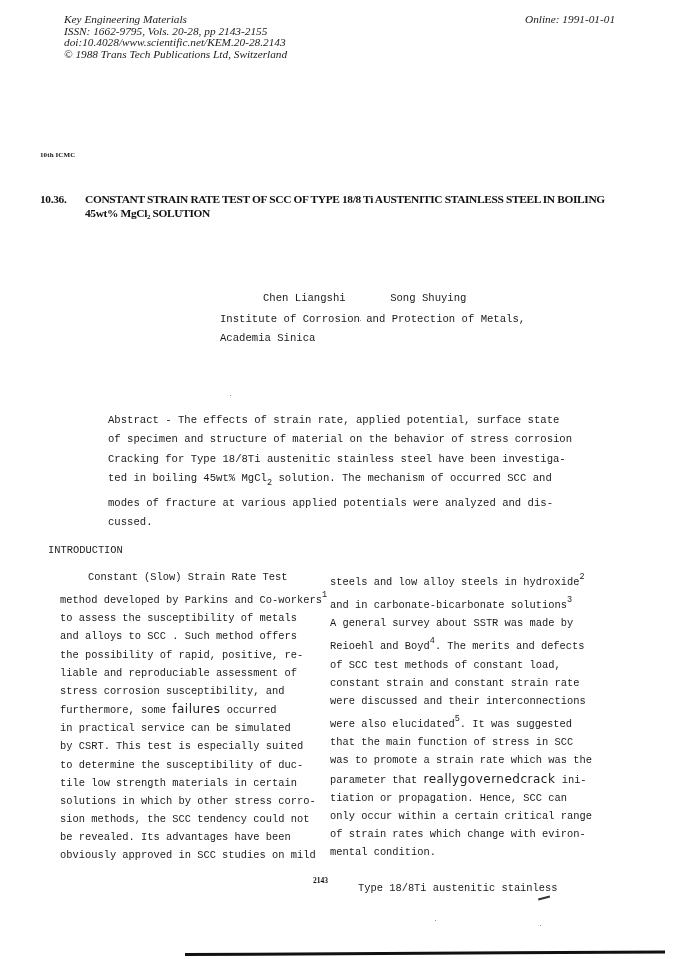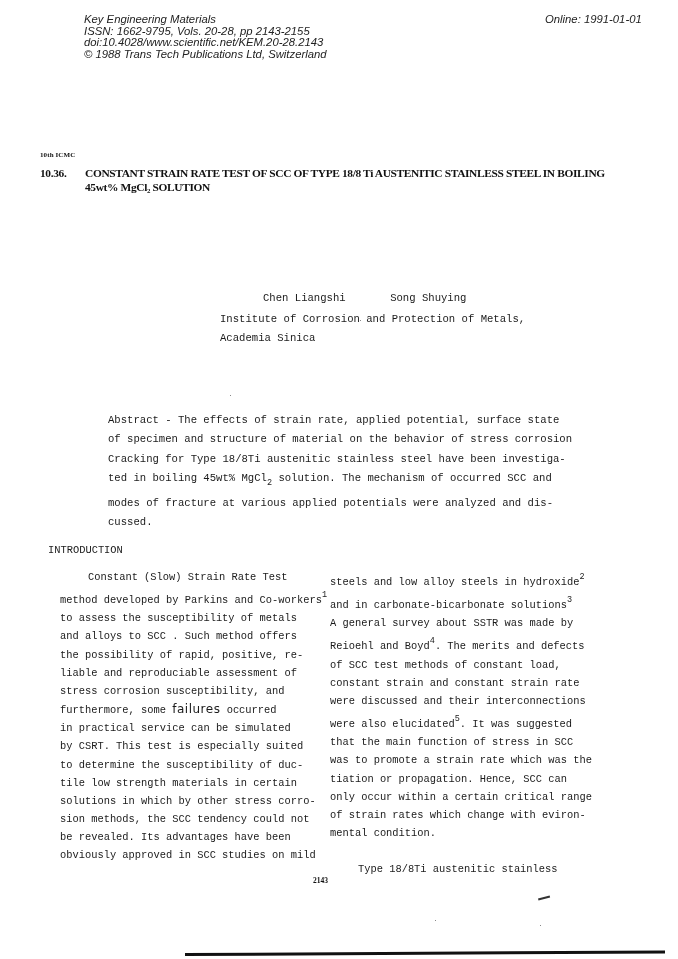--- a/index.html
+++ b/index.html
@@ -1,23 +1,23 @@
 <!DOCTYPE html>
 <html><head>
 <meta charset="utf-8">
 <style>
   html, body { margin: 0; padding: 0; background: #ffffff; }
   body { width: 678px; height: 959px; position: relative; overflow: hidden; color: #111; }
-  .hdr { position: absolute; font-family: Liberation Sans, sans-serif; font-style: italic; font-size: 11.3px; line-height: 11.5px; color: #222; margin-left: 20px; }
+  .hdr { position: absolute; font-family: Liberation Serif, serif; font-style: italic; font-size: 11.3px; line-height: 11.5px; color: #222; }
   .hdr-left { left: 64px; top: 14px; }
   .hdr-right { left: 525px; top: 14px; }
   .hdr-line { display: block; white-space: nowrap; }
   .conf { position: absolute; left: 40px; top: 151px; font-family: "Liberation Serif", serif; font-weight: bold; font-size: 7px; letter-spacing: 0.1px; color: #111; text-align: right; }
   .title { position: absolute; left: 40px; top: 166px; width: 600px; font-family: "Liberation Serif", serif; font-weight: bold; font-size: 11.4px; line-height: 14px; color: #111; letter-spacing: -0.35px; }
-  .title .num { display: inline-block; width: 45px; }
+  .title .num { display: inline-block; width: 45px; margin-top: 26px; }
   .title .l2 { display: block; padding-left: 45px; }
   .mono { font-family: "Liberation Mono", "DejaVu Sans Mono", monospace; color: #1a1a1a; }
   .authors { position: absolute; left: 215px; top: 292px; font-size: 10.6px; white-space: pre; margin-left: 48px; }
   .affil { position: absolute; left: 176px; top: 310px; font-size: 10.6px; line-height: 19px; }
   .affil span { display: block; white-space: nowrap; margin-left: 44px; }
   .abstract { position: absolute; left: 108px; top: 411px; font-size: 10.6px; line-height: 19.4px; }
   .abstract span.line { display: block; white-space: nowrap; }
   .sub { font-size: 8.5px; vertical-align: -4px; }
   .sup { font-size: 8.5px; vertical-align: 6px; }
   .intro-head { position: absolute; left: 48px; top: 544px; font-size: 10.4px; }
@@ -91,20 +91,21 @@
   <span class="line"><span>steels and low alloy steels in hydroxide</span><span class="sup">2</span></span>
   <span class="line"><span>and in carbonate-bicarbonate solutions</span><span class="sup">3</span></span>
   <span class="line">A general survey about SSTR was made by</span>
   <span class="line"><span>Reioehl and Boyd</span><span class="sup">4</span><span>.  The merits and defects</span></span>
   <span class="line">of SCC test methods of constant load,</span>
   <span class="line">constant strain and constant strain rate</span>
   <span class="line">were discussed and their interconnections</span>
   <span class="line"><span>were also elucidated</span><span class="sup">5</span><span>.  It was suggested</span></span>
   <span class="line">that the main function of stress in SCC</span>
   <span class="line">was to promote a strain rate which was the</span>
+  <span class="line"><span>parameter that </span><span class="big">reallygovernedcrack</span><span> ini-</span></span>
   <span class="line">tiation or propagation.  Hence, SCC can</span>
   <span class="line">only occur within a certain critical range</span>
   <span class="line">of strain rates which change with eviron-</span>
   <span class="line">mental condition.</span>
   <span class="gap"></span>
   <span class="line indent">Type 18/8Ti austenitic stainless</span>
 </div>
 
 <div class="pagenum">2143</div>
 

